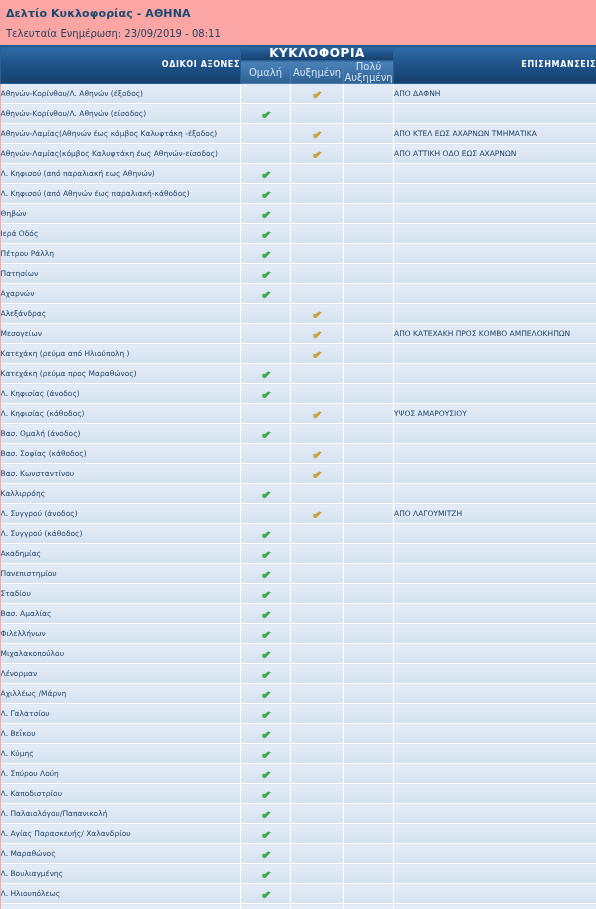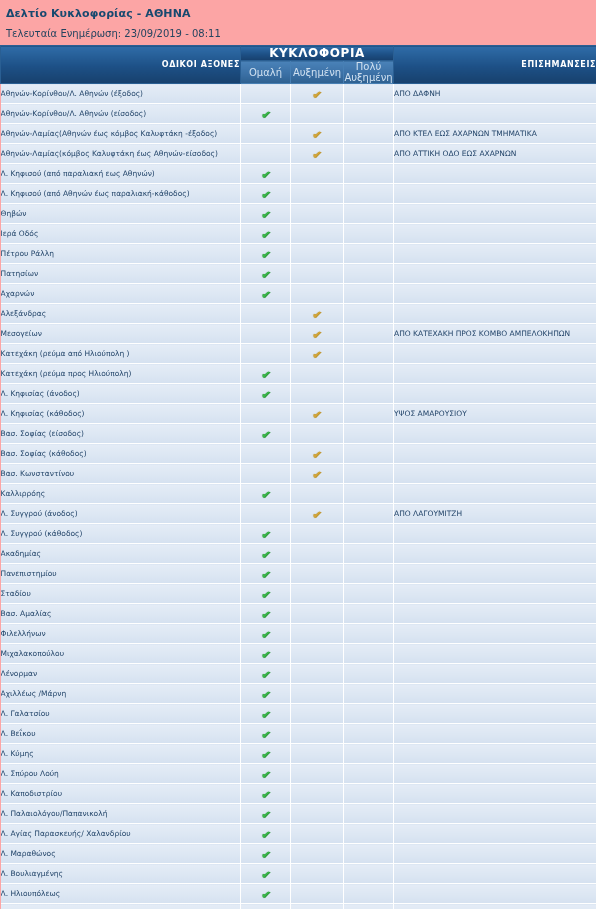--- a/index.html
+++ b/index.html
@@ -251,42 +251,42 @@
           <td class="c-note">ΑΠΟ ΚΑΤΕΧΑΚΗ ΠΡΟΣ ΚΟΜΒΟ ΑΜΠΕΛΟΚΗΠΩΝ</td>
         </tr>
         <tr>
           <td class="c-axis">Κατεχάκη (ρεύμα από Ηλιούπολη )</td>
           <td class="c-mark"></td>
           <td class="c-mark"><span class="tick gold">✔</span></td>
           <td class="c-mark"></td>
           <td class="c-note"></td>
         </tr>
         <tr>
-          <td class="c-axis">Κατεχάκη (ρεύμα προς Ηλιούπολη)</td>
+          <td class="c-axis">Κατεχάκη (ρεύμα προς Μαραθώνος)</td>
           <td class="c-mark"><span class="tick green">✔</span></td>
           <td class="c-mark"></td>
           <td class="c-mark"></td>
           <td class="c-note"></td>
         </tr>
         <tr>
           <td class="c-axis">Λ. Κηφισίας (άνοδος)</td>
           <td class="c-mark"><span class="tick green">✔</span></td>
           <td class="c-mark"></td>
           <td class="c-mark"></td>
           <td class="c-note"></td>
         </tr>
         <tr>
           <td class="c-axis">Λ. Κηφισίας (κάθοδος)</td>
           <td class="c-mark"></td>
           <td class="c-mark"><span class="tick gold">✔</span></td>
           <td class="c-mark"></td>
           <td class="c-note">ΥΨΟΣ ΑΜΑΡΟΥΣΙΟΥ</td>
         </tr>
         <tr>
-          <td class="c-axis">Βασ. Σοφίας (είσοδος)</td>
+          <td class="c-axis">Βασ. Ομαλή (άνοδος)</td>
           <td class="c-mark"><span class="tick green">✔</span></td>
           <td class="c-mark"></td>
           <td class="c-mark"></td>
           <td class="c-note"></td>
         </tr>
         <tr>
           <td class="c-axis">Βασ. Σοφίας (κάθοδος)</td>
           <td class="c-mark"></td>
           <td class="c-mark"><span class="tick gold">✔</span></td>
           <td class="c-mark"></td>

